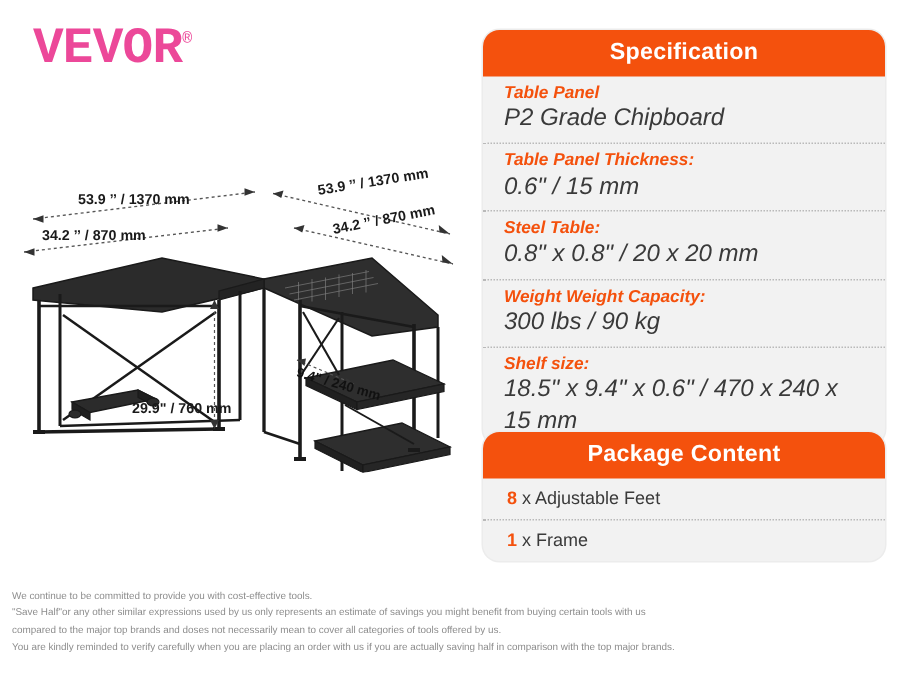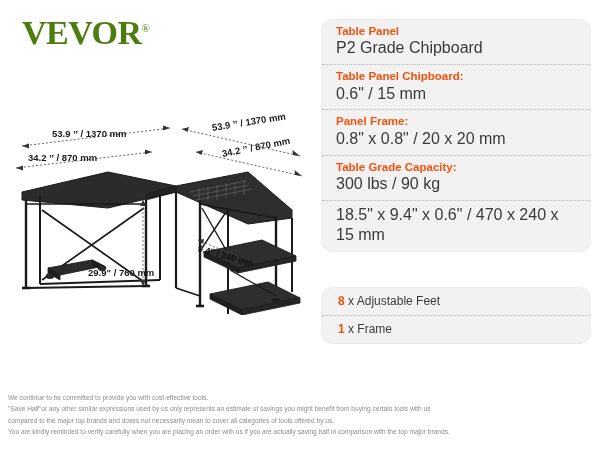--- a/index.html
+++ b/index.html
@@ -20,23 +20,23 @@
     position: absolute;
     left: 0; top: 0;
     width: 310px; height: 390px;
   }
 
   .logo {
     position: absolute;
     left: 22px; top: 16px;
     font-size: 34px;
     font-weight: bold;
-    color: #4d7c0f;
+    color: #ec4899;
     letter-spacing: -0.5px;
-    font-family: Liberation Serif, serif;
+    font-family: Liberation Mono, monospace;
     line-height: 1;
   }
   .logo .reg {
     font-size: 11px;
     vertical-align: super;
     font-weight: normal;
   }
 
   
   .diagram {
@@ -79,20 +79,21 @@
     font-size: 15.5px;
     font-weight: bold;
     text-align: center;
     padding: 6px 0 7px;
     letter-spacing: 0.2px;
   }
   .rows { padding: 0; }
   .row {
     padding: 4px 12px 5px 14px;
     border-bottom: 1px dotted #b9b9b9;
+    font-style: italic;
   }
   .row:last-child { border-bottom: none; }
   .row-label {
     color: #F4510D;
     font-size: 11.5px;
     font-weight: bold;
     line-height: 1.25;
   }
   .row-value {
     color: #3a3a3a;
@@ -230,45 +231,48 @@
 
   <div class="dim-label dim-top-left">53.9 ˮ / 1370 mm</div>
   <div class="dim-label dim-mid-left">34.2 ˮ / 870 mm</div>
   <div class="dim-label dim-top-right">53.9 ˮ / 1370 mm</div>
   <div class="dim-label dim-mid-right">34.2 ˮ / 870 mm</div>
   <div class="dim-label dim-height">29.9" / 760 mm</div>
   <div class="dim-label dim-depth">9.4" / 240 mm</div>
 </div>
 
 <div class="card card-spec">
+  <div class="card-header">Specification</div>
   <div class="rows">
 
     <div class="row">
       <div class="row-label">Table Panel</div>
       <div class="row-value">P2 Grade Chipboard</div>
     </div>
     <div class="row">
-      <div class="row-label">Table Panel Chipboard:</div>
+      <div class="row-label">Table Panel Thickness:</div>
       <div class="row-value">0.6" / 15 mm</div>
     </div>
     <div class="row">
-      <div class="row-label">Panel Frame:</div>
+      <div class="row-label">Steel Table:</div>
       <div class="row-value">0.8" x 0.8" / 20 x 20 mm</div>
     </div>
     <div class="row">
-      <div class="row-label">Table Grade Capacity:</div>
+      <div class="row-label">Weight Weight Capacity:</div>
       <div class="row-value">300 lbs / 90 kg</div>
     </div>
     <div class="row">
+      <div class="row-label">Shelf size:</div>
       <div class="row-value">18.5" x 9.4" x 0.6" / 470 x 240 x 15 mm</div>
     </div>
   </div>
 </div>
 
 <div class="card card-pkg" id="pkg-card" style="top: 288px;">
+  <div class="card-header">Package Content</div>
   <div class="rows">
     <div class="pkg-row">
       <span class="pkg-qty">8</span>
       <span>x Adjustable Feet</span>
     </div>
     <div class="pkg-row">
       <span class="pkg-qty">1</span>
       <span>x Frame</span>
     </div>
   </div>

